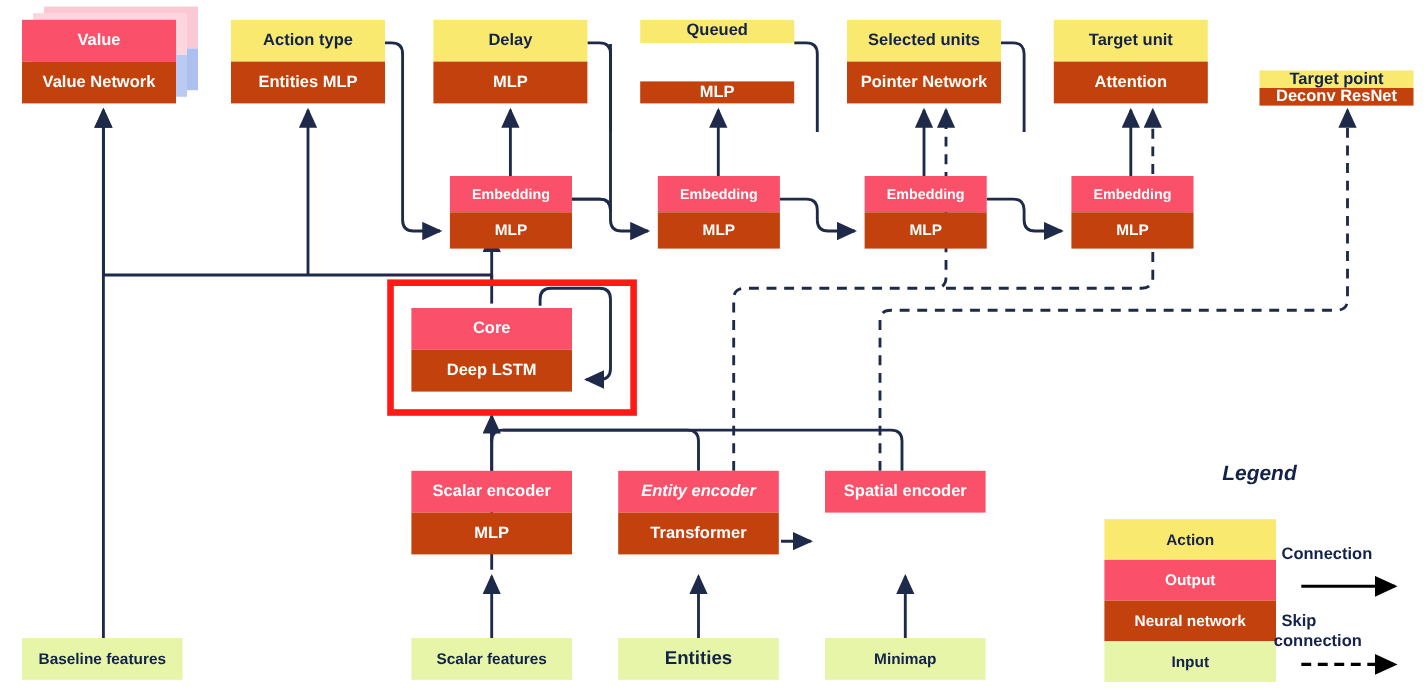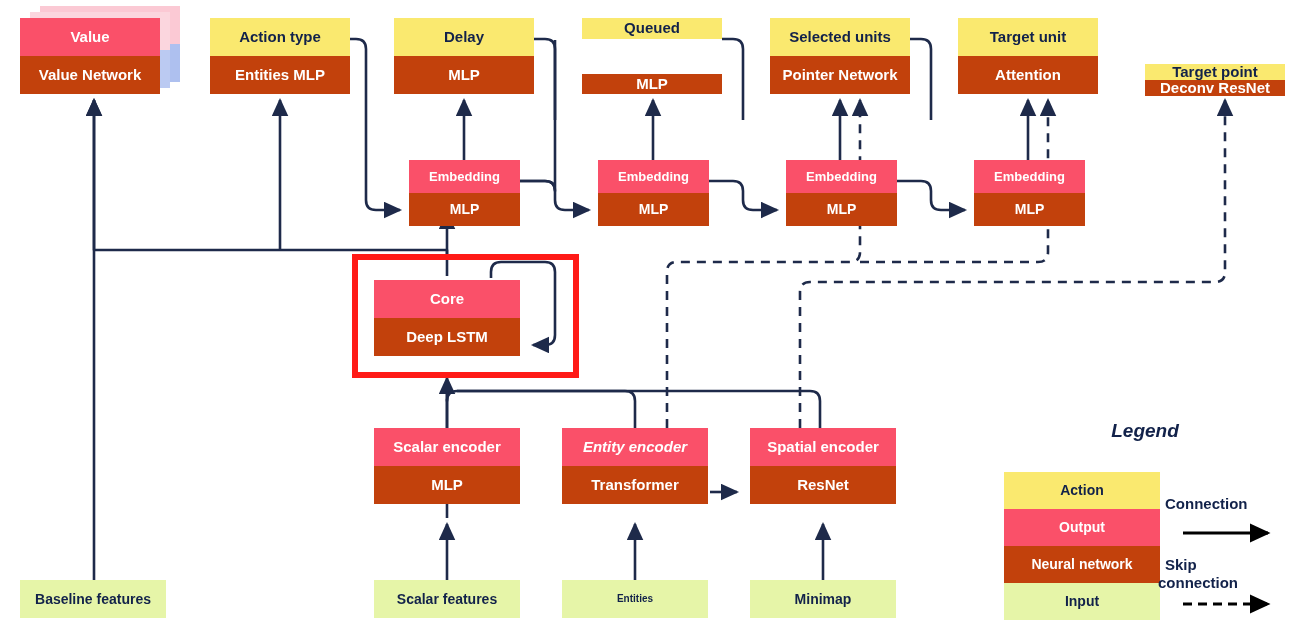--- a/index.html
+++ b/index.html
@@ -181,33 +181,32 @@
     <div class="band b-nn" style="height:38px;font-size:15px;">MLP</div>
   </div>
 
   <div class="node" style="left:562px;top:428px;width:146px;height:76px;">
     <div class="band b-output" style="height:38px;font-size:15px;font-style:italic;">Entity encoder</div>
     <div class="band b-nn" style="height:38px;font-size:15px;">Transformer</div>
   </div>
 
   <div class="node" style="left:750px;top:428px;width:146px;height:76px;">
     <div class="band b-output" style="height:38px;font-size:15px;">Spatial encoder</div>
-    <div class="band b-nn" style="height:38px;font-size:15px;">ResNet</div>
   </div>
 
   <div class="node" style="left:20px;top:580px;width:146px;height:38px;">
     <div class="band b-input" style="height:38px;font-size:14px;">Baseline features</div>
   </div>
 
   <div class="node" style="left:374px;top:580px;width:146px;height:38px;">
     <div class="band b-input" style="height:38px;font-size:14px;">Scalar features</div>
   </div>
 
   <div class="node" style="left:562px;top:580px;width:146px;height:38px;">
-    <div class="band b-input" style="height:38px;font-size:10px;">Entities</div>
+    <div class="band b-input" style="height:38px;font-size:17px;">Entities</div>
   </div>
 
   <div class="node" style="left:750px;top:580px;width:146px;height:38px;">
     <div class="band b-input" style="height:38px;font-size:14px;">Minimap</div>
   </div>
 
   <div class="legend-title" style="left:1065px;top:420px;width:160px;
        text-align:center;font-size:19px;">Legend</div>
 
   <div class="legend-stack" style="left:1004px;top:472px;width:156px;height:148px;">

